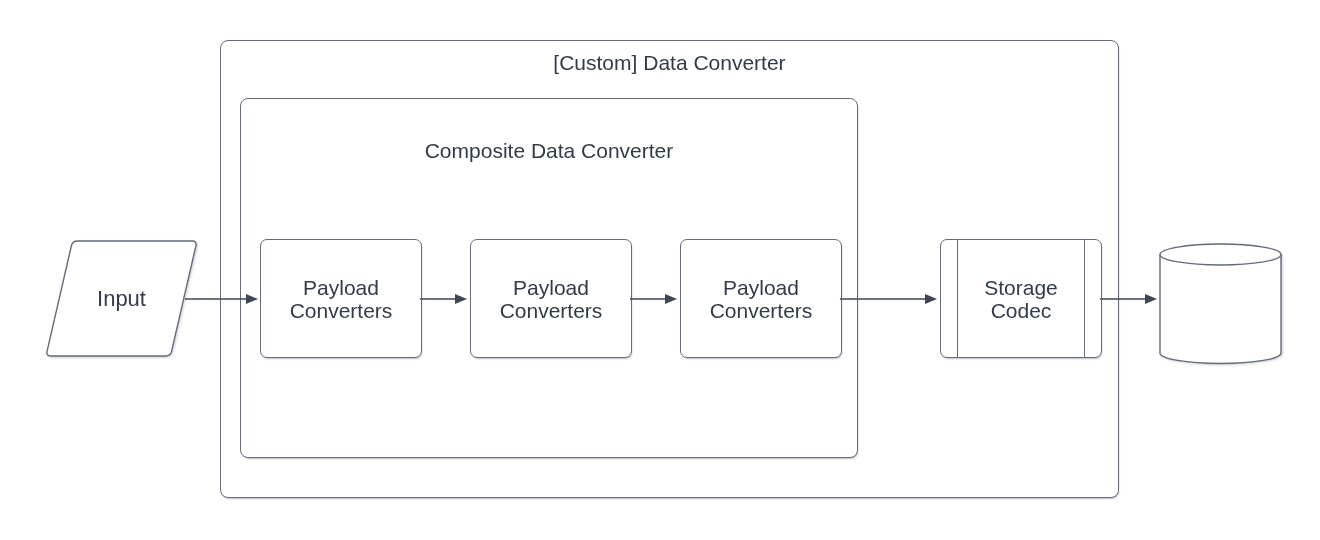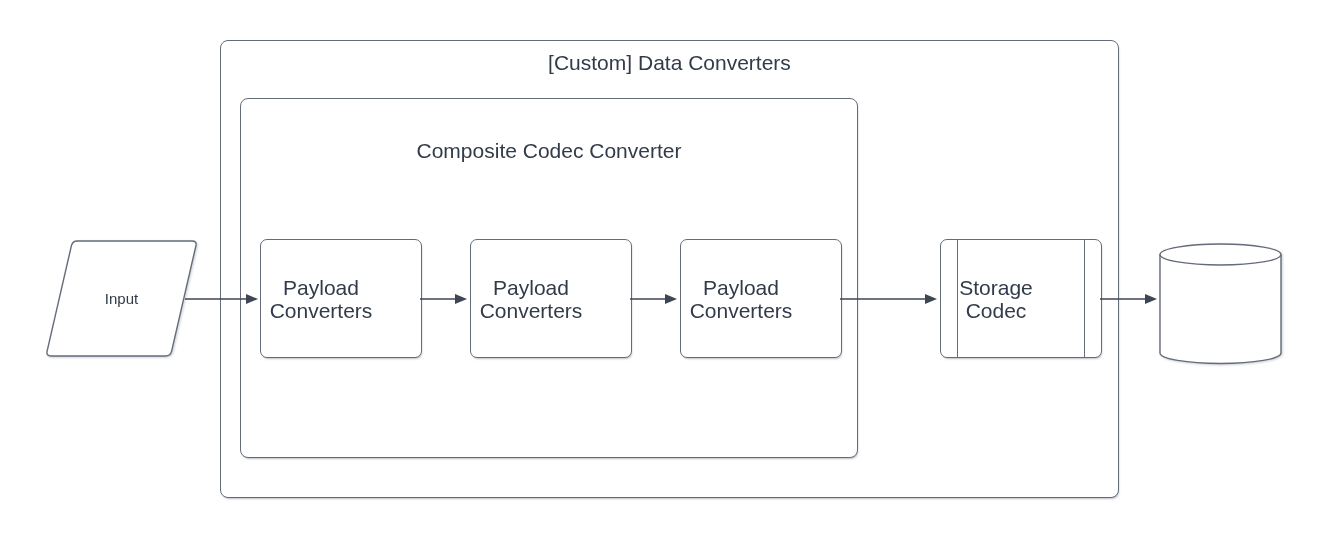--- a/index.html
+++ b/index.html
@@ -33,21 +33,21 @@
     white-space: nowrap;
   }
   .node {
     position: absolute;
     border: 1px solid #646c79;
     border-radius: 7px;
     background: #ffffff;
     box-shadow: 1px 2px 2px -1px rgba(60,68,86,0.35);
     display: flex;
     align-items: center;
-    justify-content: flex-start;
+    justify-content: center;
   }
   .node-label {
     text-align: center;
     font-size: 21px;
     line-height: 23px;
     color: #323b49;
   }
   .w120 { max-width: 120px; }
   .w110 { max-width: 110px; }
   .sub-bar {
@@ -62,43 +62,43 @@
   .shape-svg {
     position: absolute;
     filter: drop-shadow(1px 1px 1px rgba(60,68,86,0.25));
   }
   .shape-overlay-label {
     position: absolute;
     display: flex;
     align-items: center;
     justify-content: center;
     text-align: center;
-    font-size: 15px;
+    font-size: 22px;
     line-height: 23px;
     color: #323b49;
     pointer-events: none;
   }
   .connectors {
     position: absolute;
     left: 0;
     top: 0;
     pointer-events: none;
   }
 </style>
 </head>
 <body>
 
 <div class="canvas">
 
   <div class="group-box" style="left:220px; top:40px; width:897px; height:456px;">
-    <div class="group-label" style="top:10px;">[Custom] Data Converters</div>
+    <div class="group-label" style="top:10px;">[Custom] Data Converter</div>
   </div>
 
   <div class="group-box" style="left:240px; top:98px; width:616px; height:358px;">
-    <div class="group-label" style="top:40px;">Composite Codec Converter</div>
+    <div class="group-label" style="top:40px;">Composite Data Converter</div>
   </div>
 
   <svg class="shape-svg" style="left:45px; top:240px;" width="153" height="117" viewBox="0 0 153 117">
     <path d="M 32.5 1 L 147 1 Q 152 1 150.88 5.87 L 126.62 111.13 Q 125.5 116 120.5 116 L 6 116 Q 1 116 2.12 111.13 L 26.38 5.87 Q 27.5 1 32.5 1 Z" fill="#ffffff" stroke="#646c79" stroke-width="1.4"></path>
   </svg>
   <div class="shape-overlay-label" style="left:45px; top:240px; width:153px; height:117px;">Input</div>
 
   <div class="node" style="left:260px; top:239px; width:160px; height:117px;">
     <div class="node-label w120">Payload Converters</div>
   </div>

